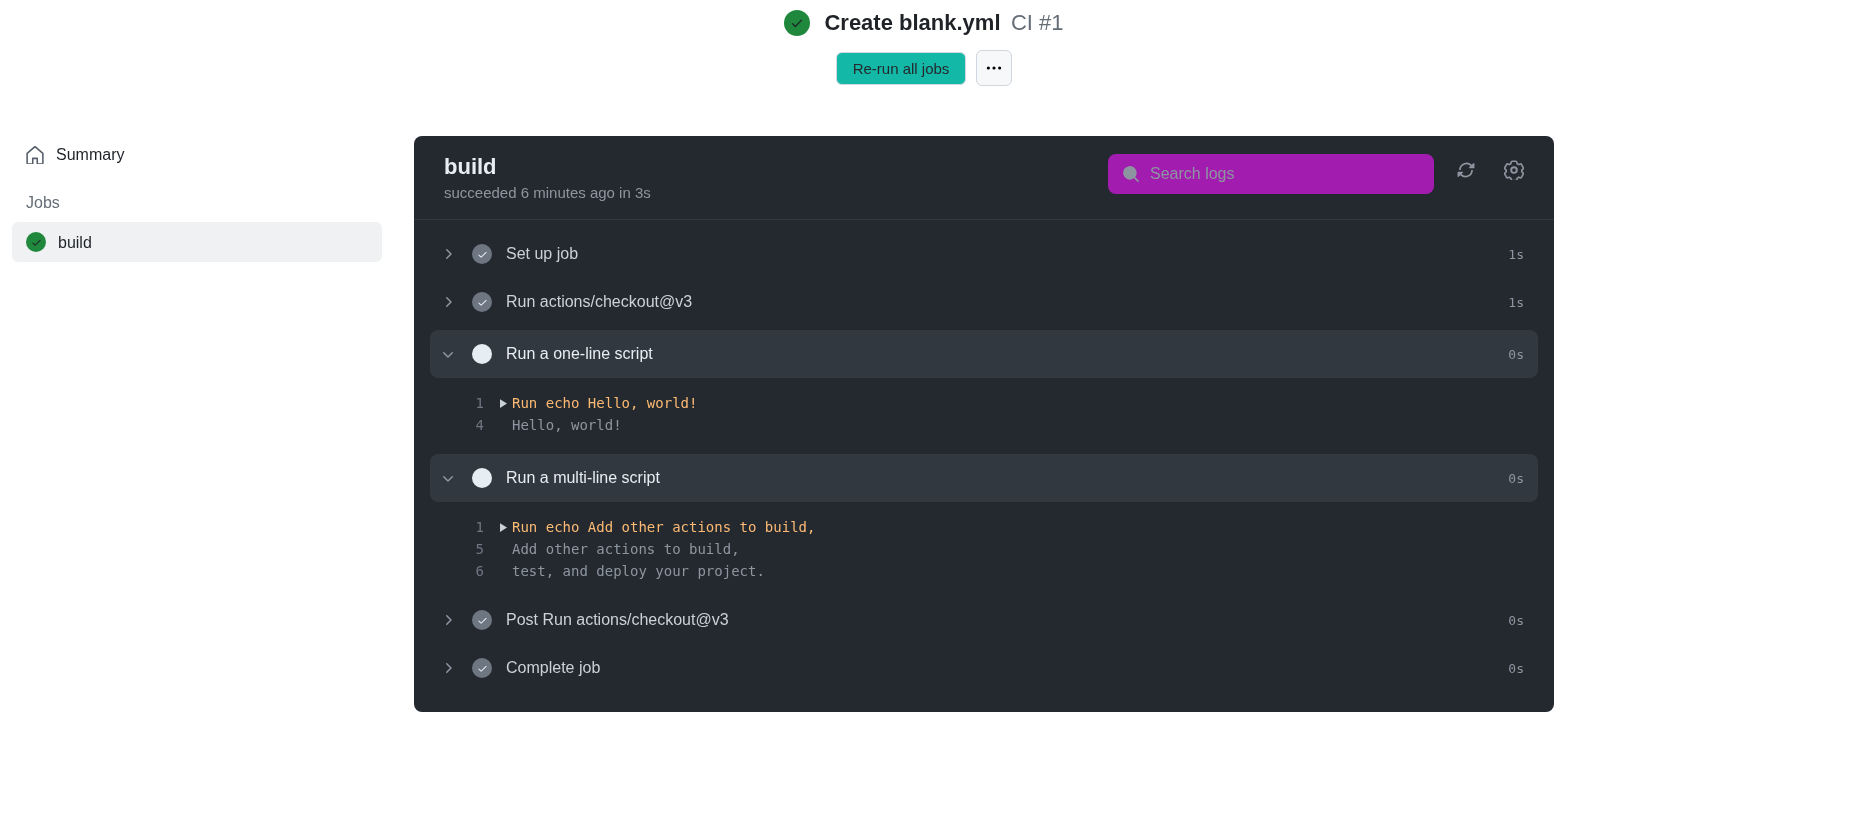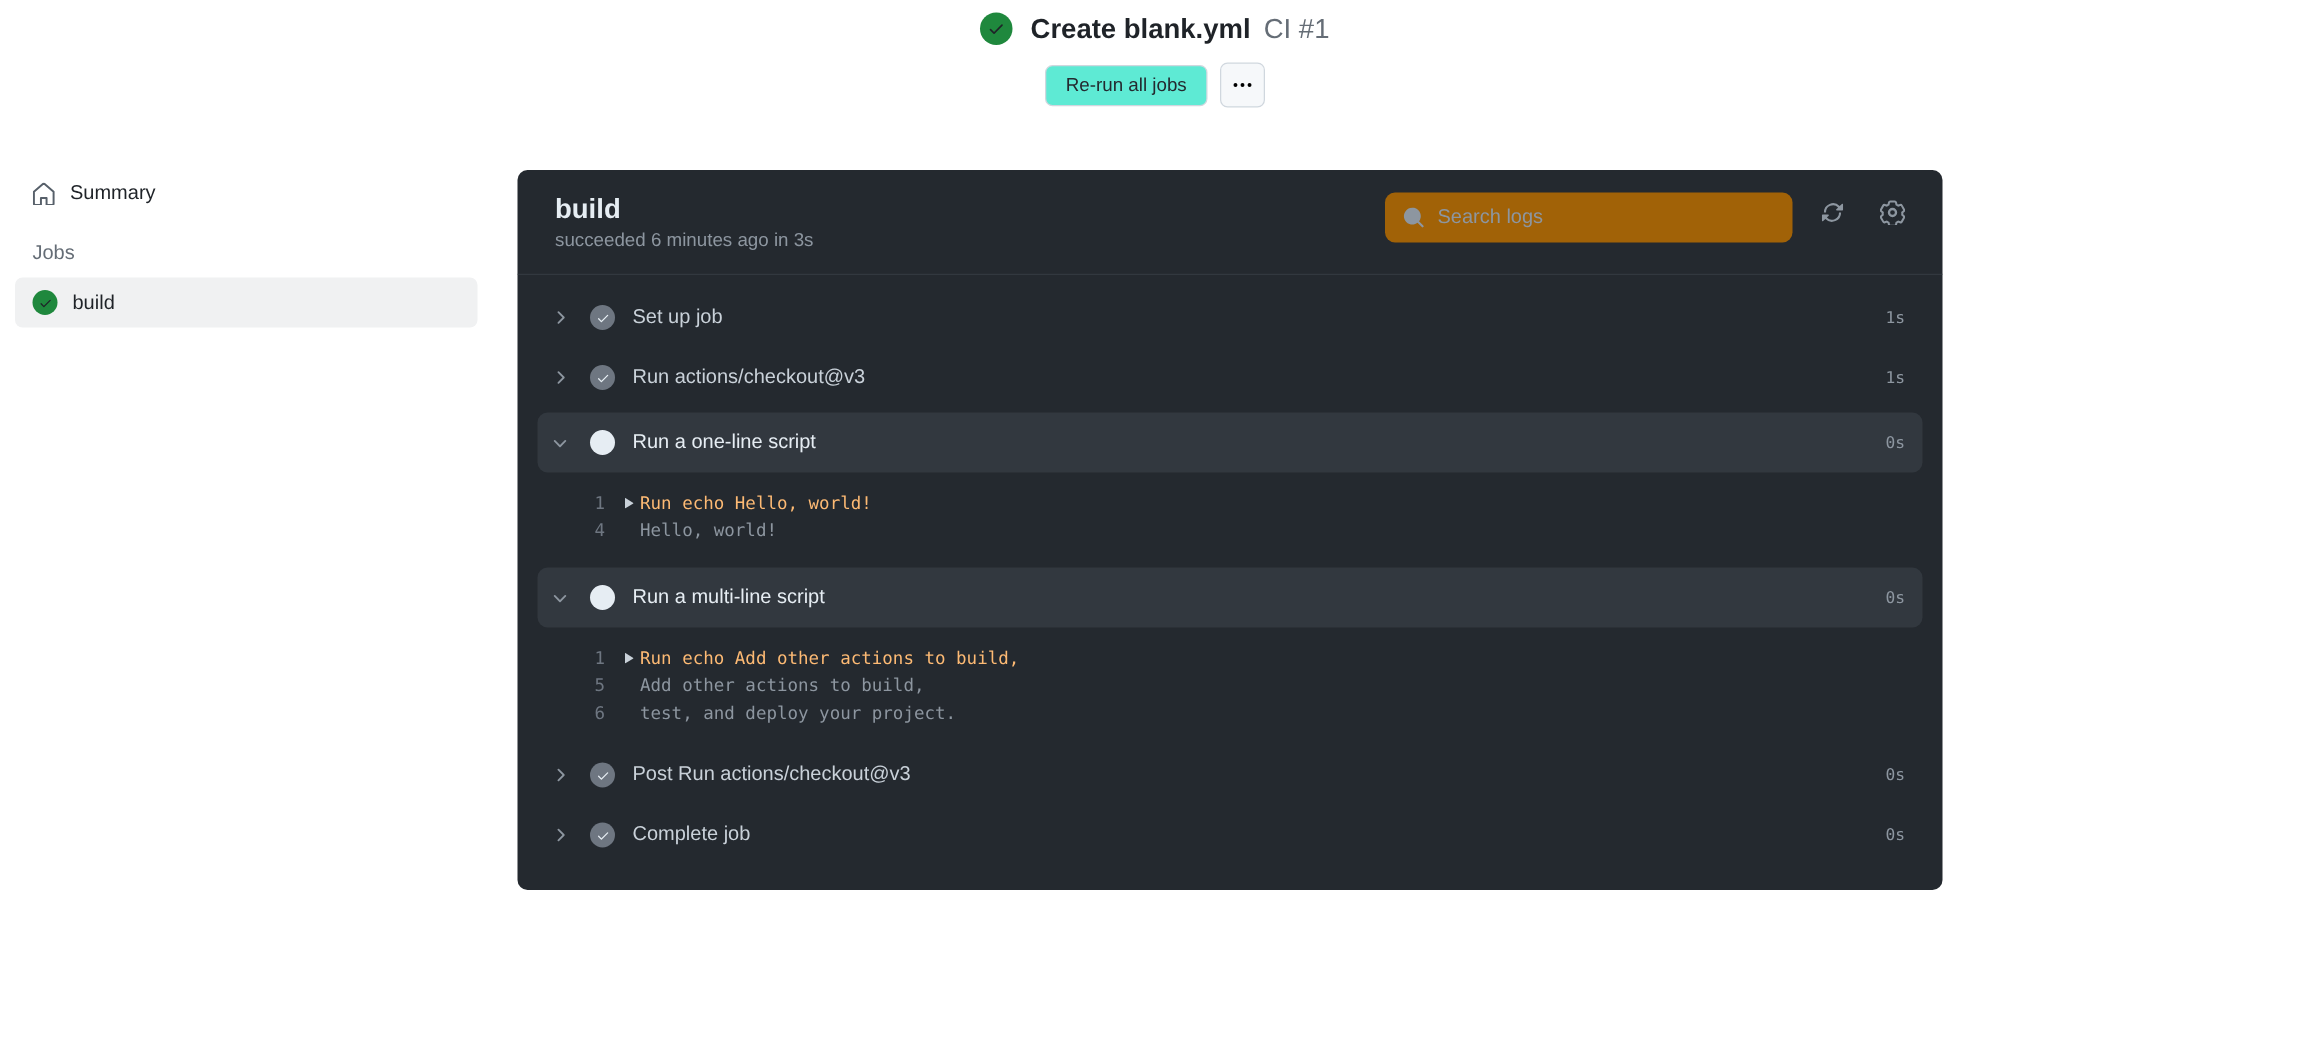--- a/index.html
+++ b/index.html
@@ -37,21 +37,21 @@
     color: #656d76;
     margin-left: 6px;
   }
   .header-right {
     display: flex;
     align-items: center;
     gap: 10px;
   }
   .btn {
     border: 1px solid #d0d7de;
-    background: #5eead4;
+    background: #14b8a6;
     border-radius: 6px;
     padding: 7px 16px;
     font-size: 15px;
     font-weight: 500;
     color: #24292f;
     cursor: pointer;
   }
   .btn-icon {
     border: 1px solid #d0d7de;
     background: #f6f8fa;
@@ -114,21 +114,21 @@
     font-size: 22px;
     font-weight: 600;
     color: #e6edf3;
   }
   .panel-sub {
     font-size: 15px;
     color: #8d96a0;
     margin-top: 4px;
   }
   .search-box {
-    background: #a16207;
+    background: #a21caf;
     border-radius: 8px;
     display: flex;
     align-items: center;
     padding: 0 14px;
     height: 40px;
     width: 326px;
   }
   .search-box input {
     background: transparent;
     border: none;

